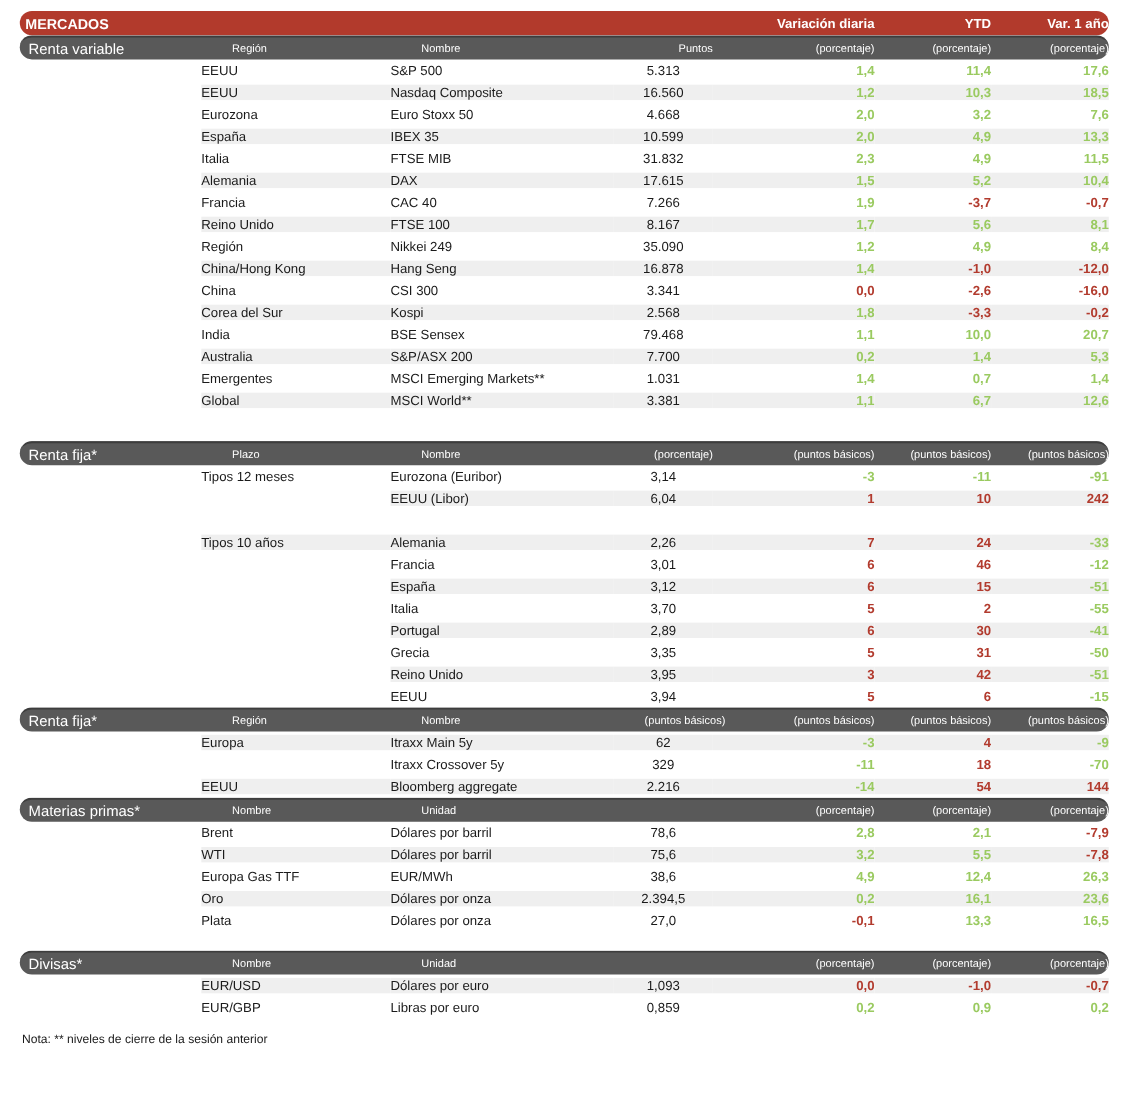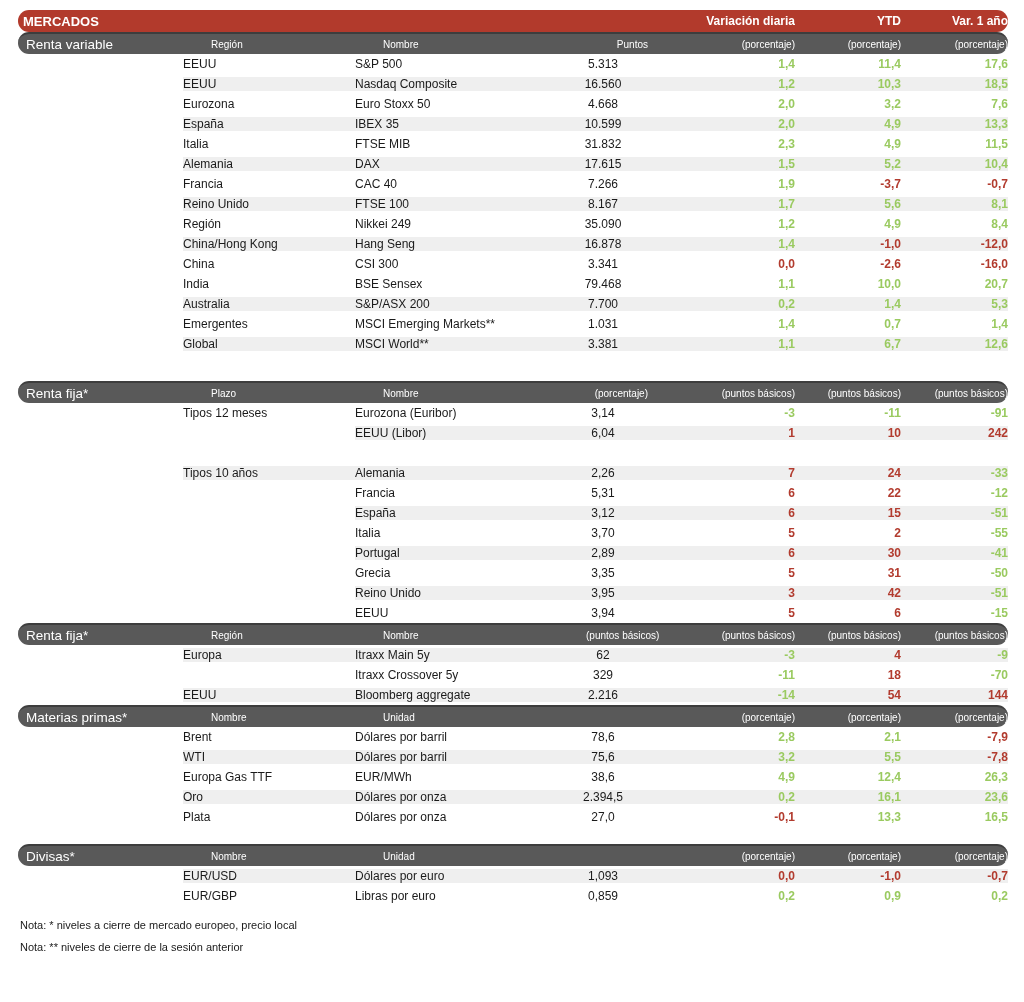--- a/index.html
+++ b/index.html
@@ -144,20 +144,29 @@
         </div>
         <div class="grid row">
           <div class="cell"></div>
           <div class="cell">China</div>
           <div class="cell">CSI 300</div>
           <div class="cell num">3.341</div>
           <div class="cell val r">0,0</div>
           <div class="cell val r">-2,6</div>
           <div class="cell val r">-16,0</div>
         </div>
+        <div class="grid row striped">
+          <div class="cell"></div>
+          <div class="cell">Corea del Sur</div>
+          <div class="cell">Kospi</div>
+          <div class="cell num">2.568</div>
+          <div class="cell val g">1,8</div>
+          <div class="cell val r">-3,3</div>
+          <div class="cell val r">-0,2</div>
+        </div>
         <div class="grid row">
           <div class="cell"></div>
           <div class="cell">India</div>
           <div class="cell">BSE Sensex</div>
           <div class="cell num">79.468</div>
           <div class="cell val g">1,1</div>
           <div class="cell val g">10,0</div>
           <div class="cell val g">20,7</div>
         </div>
         <div class="grid row striped">
@@ -223,23 +232,23 @@
           <div class="cell">Alemania</div>
           <div class="cell num">2,26</div>
           <div class="cell val r">7</div>
           <div class="cell val r">24</div>
           <div class="cell val g">-33</div>
         </div>
         <div class="grid row">
           <div class="cell"></div>
           <div class="cell"></div>
           <div class="cell">Francia</div>
-          <div class="cell num">5,31</div>
+          <div class="cell num">3,01</div>
           <div class="cell val r">6</div>
-          <div class="cell val r">22</div>
+          <div class="cell val r">46</div>
           <div class="cell val g">-12</div>
         </div>
         <div class="grid row striped">
           <div class="cell"></div>
           <div class="cell"></div>
           <div class="cell">España</div>
           <div class="cell num">3,12</div>
           <div class="cell val r">6</div>
           <div class="cell val r">15</div>
           <div class="cell val g">-51</div>
@@ -409,17 +418,16 @@
           <div class="cell">Libras por euro</div>
           <div class="cell num">0,859</div>
           <div class="cell val g">0,2</div>
           <div class="cell val g">0,9</div>
           <div class="cell val g">0,2</div>
         </div>
       </div>
     </div>
 
   <div class="notes">
-    <div class="note">Nota: * niveles a cierre de mercado europeo, precio local</div>
     <div class="note">Nota: ** niveles de cierre de la sesión anterior</div>
   </div>
 
 </div>
 
 </body></html>

